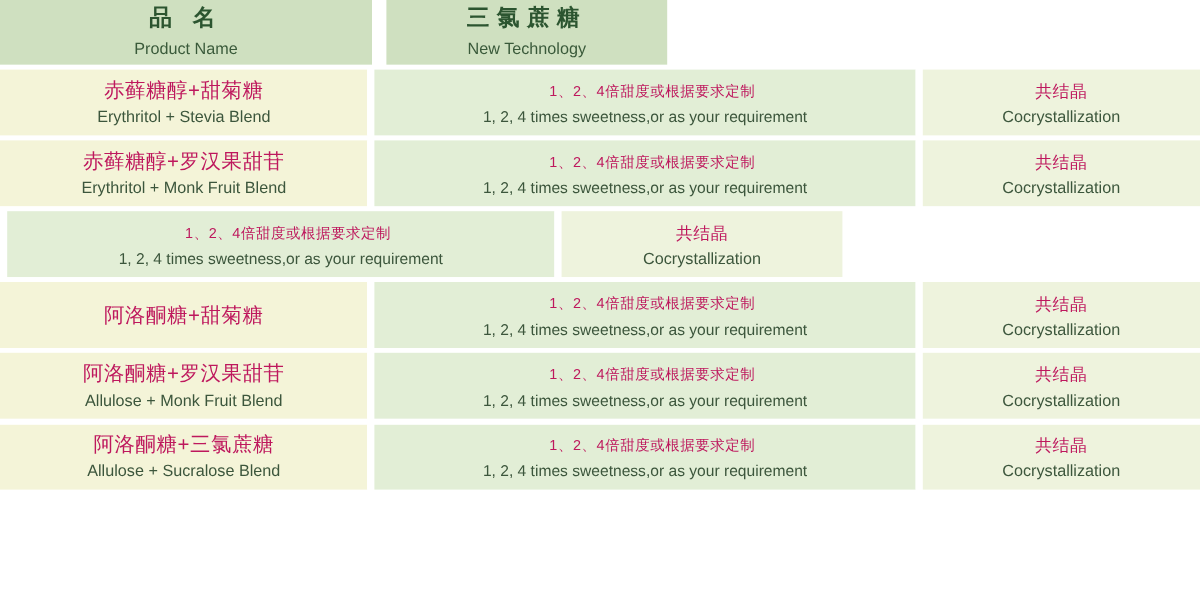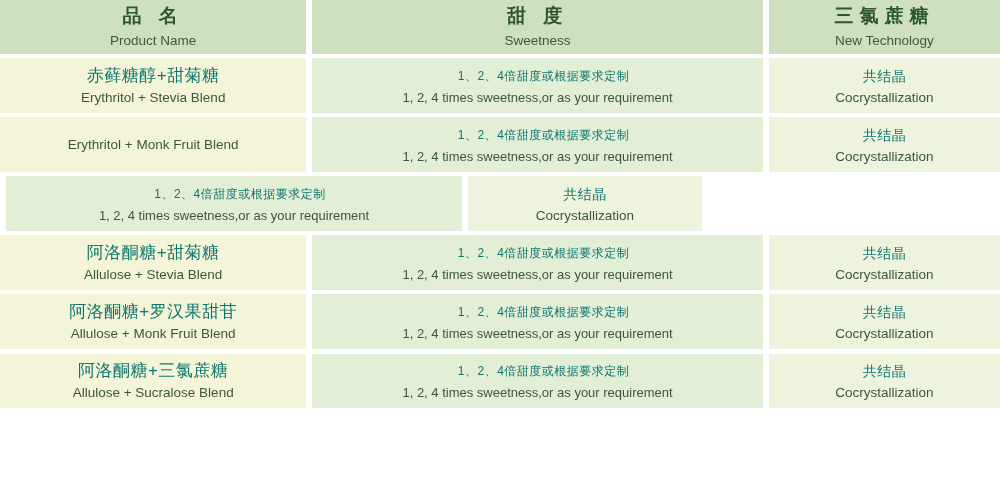--- a/index.html
+++ b/index.html
@@ -68,21 +68,21 @@
     margin-top: 2px;
   }
 
   
   .name-cell  { background: #f4f4d8; }
   .sweet-cell { background: #e2eed6; }
   .tech-cell  { background: #eef3dd; }
 
   .cn-line {
     font-size: 17px;
-    color: #0f766e;
+    color: #be185d;
     line-height: 24px;
     letter-spacing: 0.5px;
   }
   .en-line {
     font-size: 13.5px;
     color: #3c563c;
     line-height: 20px;
     margin-top: 0;
   }
   .sweet-cell .cn-line { font-size: 12px; margin-left: 12px; }
@@ -94,24 +94,20 @@
 <body>
 
 <div class="table">
 
   <div class="row header-row">
     <div class="cell col-name">
       <div class="header-cn">品 名</div>
       <div class="header-en">Product Name</div>
     </div>
     <div class="gap-v"></div>
-    <div class="cell col-sweet">
-      <div class="header-cn">甜 度</div>
-      <div class="header-en">Sweetness</div>
-    </div>
     <div class="gap-v"></div>
     <div class="cell col-tech">
       <div class="header-cn">三氯蔗糖</div>
       <div class="header-en">New Technology</div>
     </div>
   </div>
   <div class="gap-h"></div>
 
   <div class="row body-row">
     <div class="cell col-name name-cell">
@@ -126,20 +122,21 @@
     <div class="gap-v"></div>
     <div class="cell col-tech tech-cell">
       <div class="cn-line">共结晶</div>
       <div class="en-line">Cocrystallization</div>
     </div>
   </div>
   <div class="gap-h"></div>
 
   <div class="row body-row">
     <div class="cell col-name name-cell">
+      <div class="cn-line">赤藓糖醇+罗汉果甜苷</div>
       <div class="en-line">Erythritol + Monk Fruit Blend</div>
     </div>
     <div class="gap-v"></div>
     <div class="cell col-sweet sweet-cell">
       <div class="cn-line">1、2、4倍甜度或根据要求定制</div>
       <div class="en-line">1, 2, 4 times sweetness,or as your requirement</div>
     </div>
     <div class="gap-v"></div>
     <div class="cell col-tech tech-cell">
       <div class="cn-line">共结晶</div>
@@ -158,21 +155,20 @@
     <div class="cell col-tech tech-cell">
       <div class="cn-line">共结晶</div>
       <div class="en-line">Cocrystallization</div>
     </div>
   </div>
   <div class="gap-h"></div>
 
   <div class="row body-row">
     <div class="cell col-name name-cell">
       <div class="cn-line">阿洛酮糖+甜菊糖</div>
-      <div class="en-line">Allulose + Stevia Blend</div>
     </div>
     <div class="gap-v"></div>
     <div class="cell col-sweet sweet-cell">
       <div class="cn-line">1、2、4倍甜度或根据要求定制</div>
       <div class="en-line">1, 2, 4 times sweetness,or as your requirement</div>
     </div>
     <div class="gap-v"></div>
     <div class="cell col-tech tech-cell">
       <div class="cn-line">共结晶</div>
       <div class="en-line">Cocrystallization</div>

